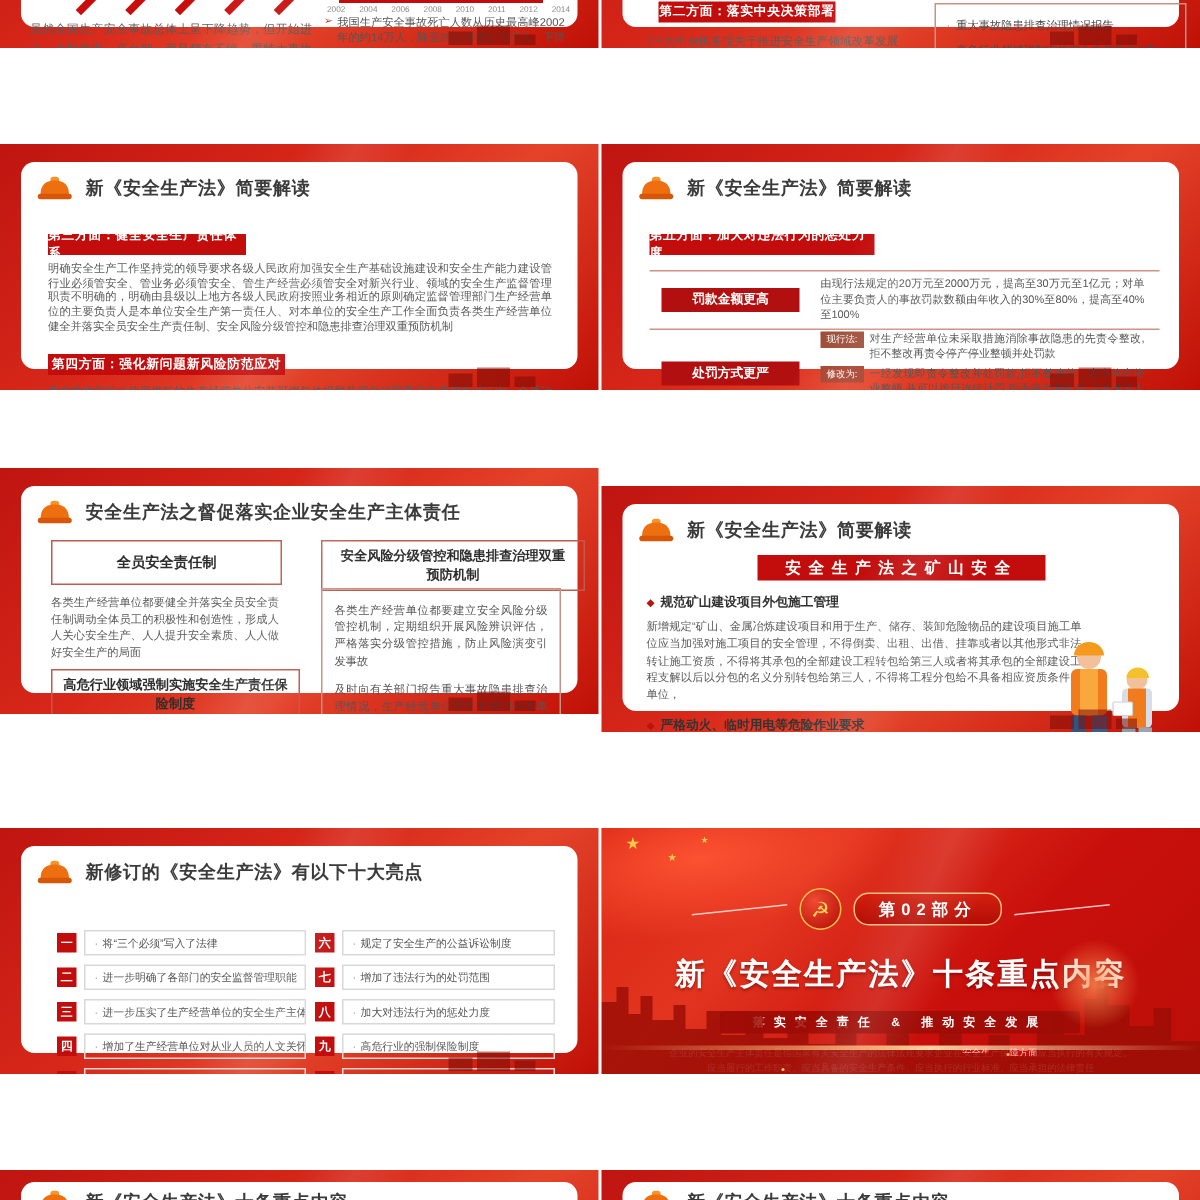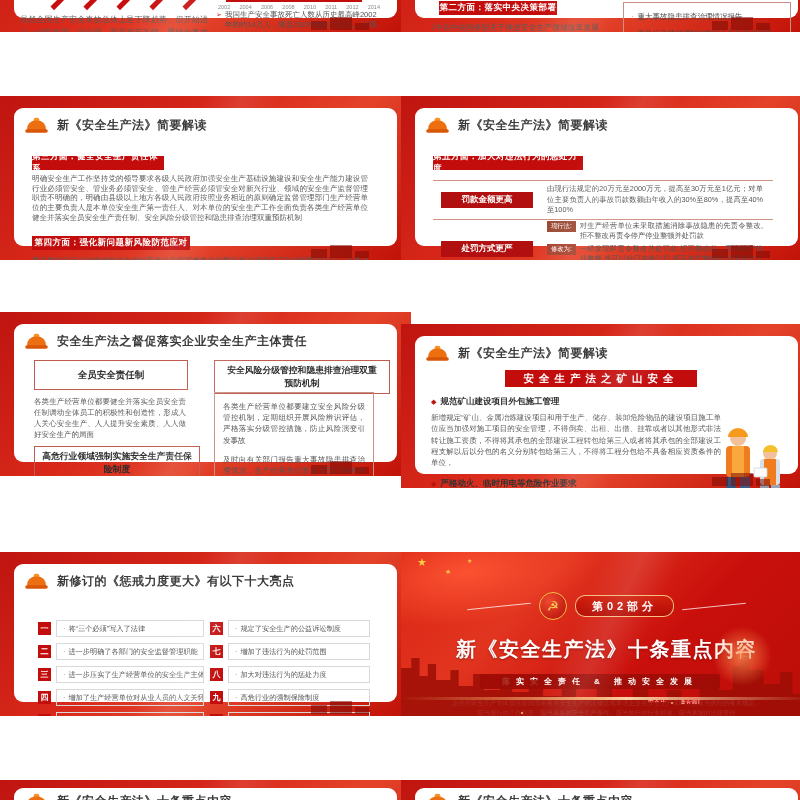--- a/index.html
+++ b/index.html
@@ -1,19 +1,19 @@
 <!DOCTYPE html>
 <html><head>
 <meta charset="utf-8">
 <style>
   html,body{margin:0;padding:0;}
   body{width:800px;height:800px;background:#ffffff;font-family:"Liberation Sans","DejaVu Sans",sans-serif;overflow:hidden;}
   .page{position:relative;width:800px;height:800px;overflow:hidden;background:#fff;}
   .slide{position:absolute;width:399px;height:164px;overflow:hidden;
-         background:linear-gradient(140deg,#bf1410 0%,#d8281a 40%,#e4432a 62%,#c01006 100%);padding-left:12px;}
+         background:linear-gradient(140deg,#bf1410 0%,#d8281a 40%,#e4432a 62%,#c01006 100%);}
   .slide::after{content:"";position:absolute;inset:0;pointer-events:none;
          background:linear-gradient(115deg,transparent 42%,rgba(255,255,255,.10) 50%,transparent 58%);}
   .col-l{left:0;} .col-r{left:401px;}
   .card{position:absolute;left:14px;right:14px;top:12px;bottom:14px;background:#fff;border-radius:9px;}
   .card-sliver{position:absolute;left:14px;right:14px;top:8px;height:40px;background:#fff;border-radius:9px 9px 0 0;}
   .hdr{position:absolute;left:10px;top:8px;display:flex;align-items:center;gap:8px;z-index:2;}
   .hdr svg{width:25px;height:19px;flex:0 0 auto;}
   .ht{font-size:12px;font-weight:bold;color:#3b3b3b;letter-spacing:.5px;white-space:nowrap;}
   .badge{position:absolute;background:#c30d0d;color:#fff;font-weight:bold;font-size:8.5px;
          display:flex;align-items:center;justify-content:center;letter-spacing:.5px;}
@@ -296,21 +296,21 @@
   </div>
 
   <div class="slide col-l" style="top:552px;">
     <div class="card">
       <div class="hdr">
         <svg viewBox="0 0 34 26">
           <rect x="13" y="2.5" width="8" height="8" rx="3" fill="#f79327"></rect>
           <path d="M4 19 Q4 6 17 6 Q30 6 30 19 Z" fill="#ee6f10"></path>
           <rect x="1.5" y="18" width="31" height="5" rx="2.5" fill="#d85607"></rect>
         </svg>
-        <span class="ht">新修订的《惩戒力度更大》有以下十大亮点</span>
+        <span class="ht">新修订的《安全生产法》有以下十大亮点</span>
       </div>
 
       <div class="hlitem" style="left:24px;top:56px;">
         <span class="num">一</span>
         <span class="hbox2" style="width:134px;">
             <span class="dot">·</span>
             <span>将“三个必须”写入了法律</span>
           </span>
       </div>
       <div class="hlitem" style="left:24px;top:79px;">

